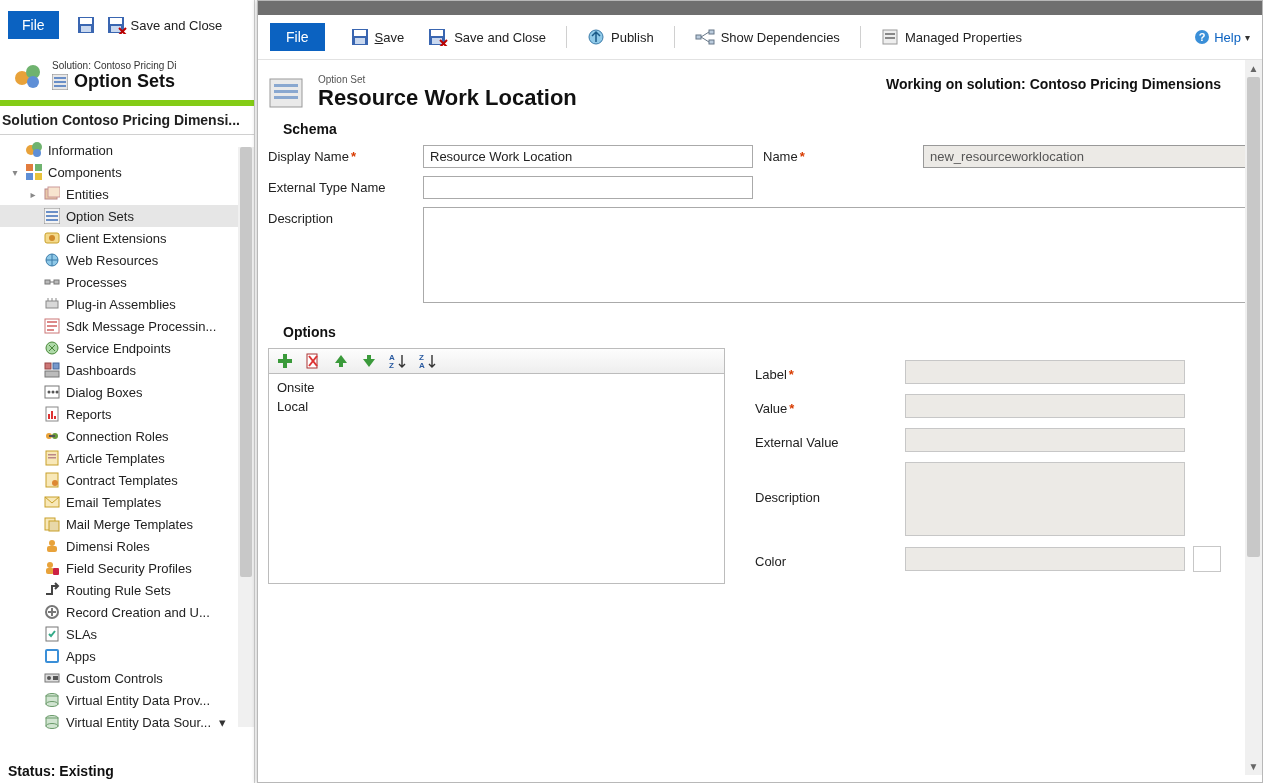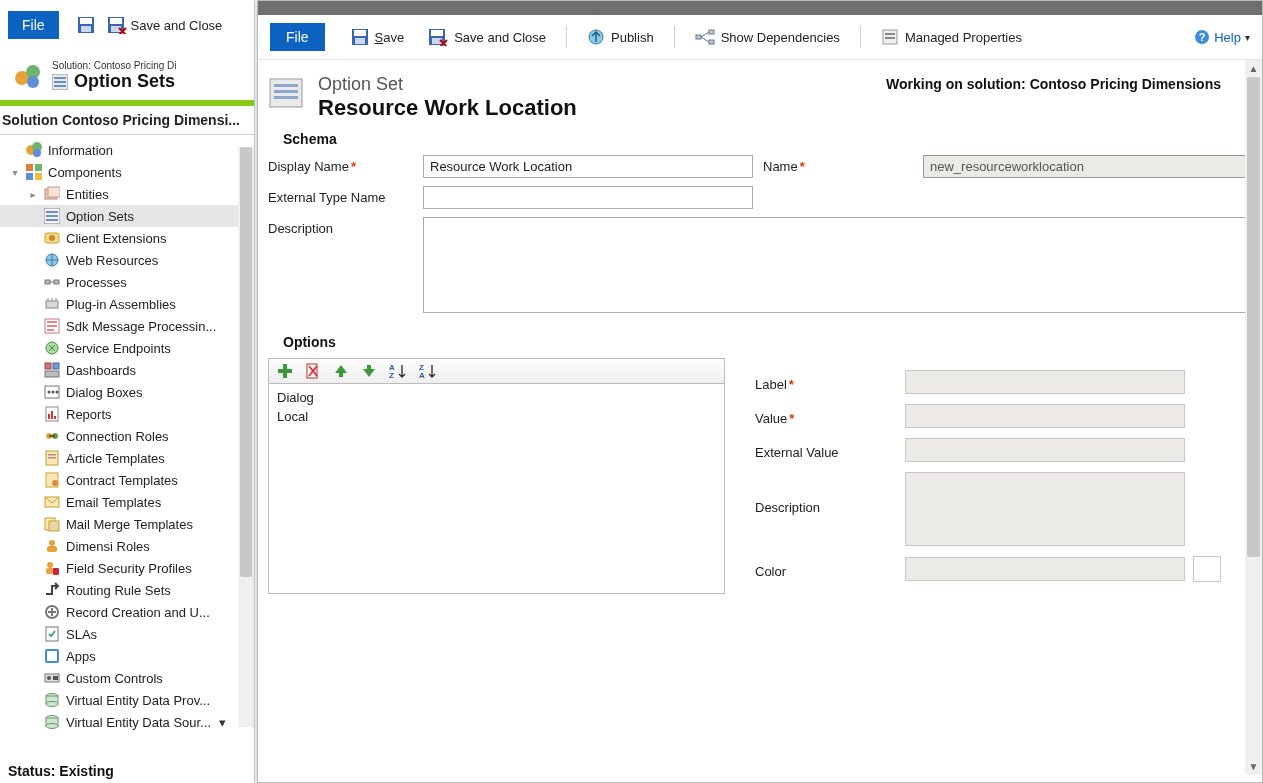--- a/index.html
+++ b/index.html
@@ -45,21 +45,21 @@
   
   .dlg-body { display:flex; position:relative; height:calc(100% - 66px);}
   .dlg-content { flex:1; padding:10px 24px 10px 10px; overflow:auto;}
   .dlg-scroll { width:17px; background:#f0f0f0; position:relative;}
   .dlg-scroll .up,.dlg-scroll .down { height:17px; display:flex; align-items:center; justify-content:center; color:#666; font-size:10px;}
   .dlg-scroll .down { position:absolute; bottom:0; left:0; right:0;}
   .dlg-scroll .thumb { position:absolute; top:17px; left:2px; right:2px; height:480px; background:#c8c8c8; border-radius:2px;}
   
   .dlg-headrow { display:flex; align-items:flex-start; gap:14px; margin:4px 0 10px 0;}
   .dlg-headicon { width:36px; height:34px; display:flex; align-items:center; justify-content:center; margin-top:2px;}
-  .dlg-headtext .type { font-size:18px; color:#555;}
+  .dlg-headtext .type { font-size:10px; color:#555;}
   .dlg-headtext .name { font-size:22px; font-weight:bold; color:#111;}
   .dlg-working { margin-left:auto; font-weight:bold; font-size:14px; color:#111; padding-top:2px;}
   
   .sect { font-weight:bold; font-size:14px; color:#111; margin:4px 0 8px 15px;}
   
   .fgrid { display:grid; grid-template-columns:145px 330px 150px 330px; column-gap:10px; row-gap:8px; align-items:start;}
   .flabel { color:#222; padding-top:4px;}
   .req::after { content:"*"; color:#d83b01; margin-left:2px; font-weight:bold;}
   input.fin, textarea.fin { width:100%; font-size:13px; padding:3px 6px; border:1px solid #aaa; background:#fff; color:#222;}
   input.fin[readonly]{ background:#eceae6; color:#555; border:1px solid #999;}
@@ -567,21 +567,21 @@
               </span>
             <span>
                 <svg width="18" height="16">
                   <text x="0" y="7" font-size="8" fill="#2a5aa0" font-weight="bold">Z</text>
                   <text x="0" y="15" font-size="8" fill="#2a5aa0" font-weight="bold">A</text>
                   <path d="M13 2 v12 M10 11 l3 3 l3 -3" fill="none" stroke="#333" stroke-width="1.4"></path>
                 </svg>
               </span>
           </div>
           <div class="opt-list">
-            <div class="opt-item">Dialog</div>
+            <div class="opt-item">Onsite</div>
             <div class="opt-item">Local</div>
           </div>
         </div>
 
         <div class="opt-fields">
           <div class="ofrow">
               <div class="flabel req">Label</div>
               <input class="dis" disabled="" style="">
             </div>
           <div class="ofrow">

